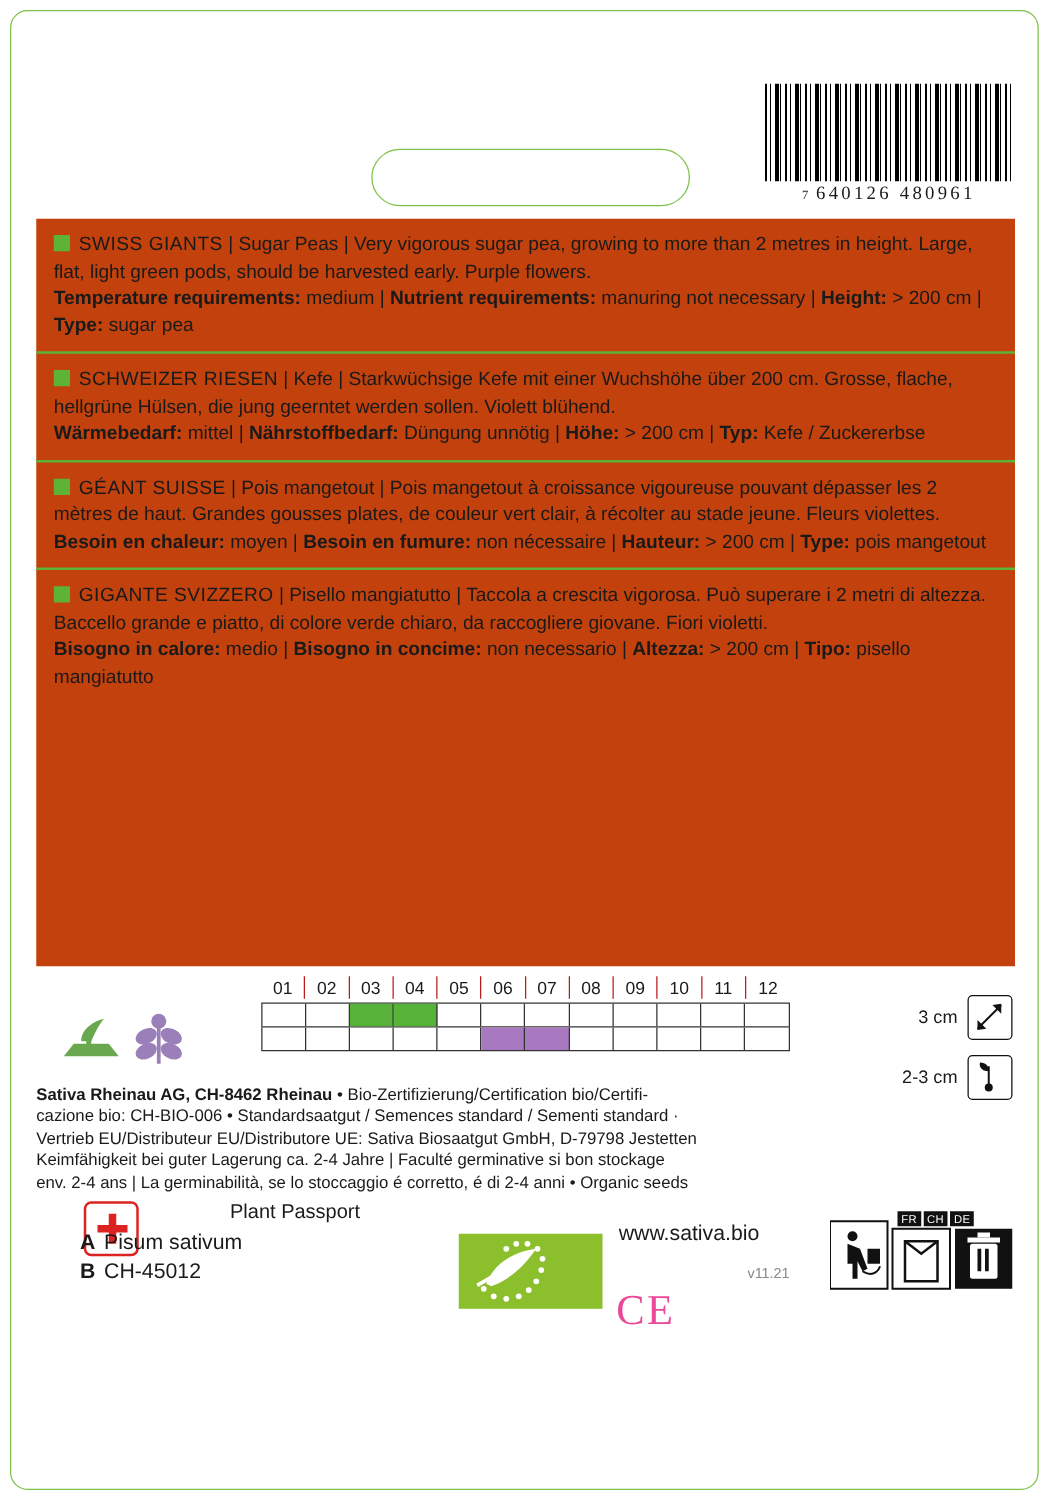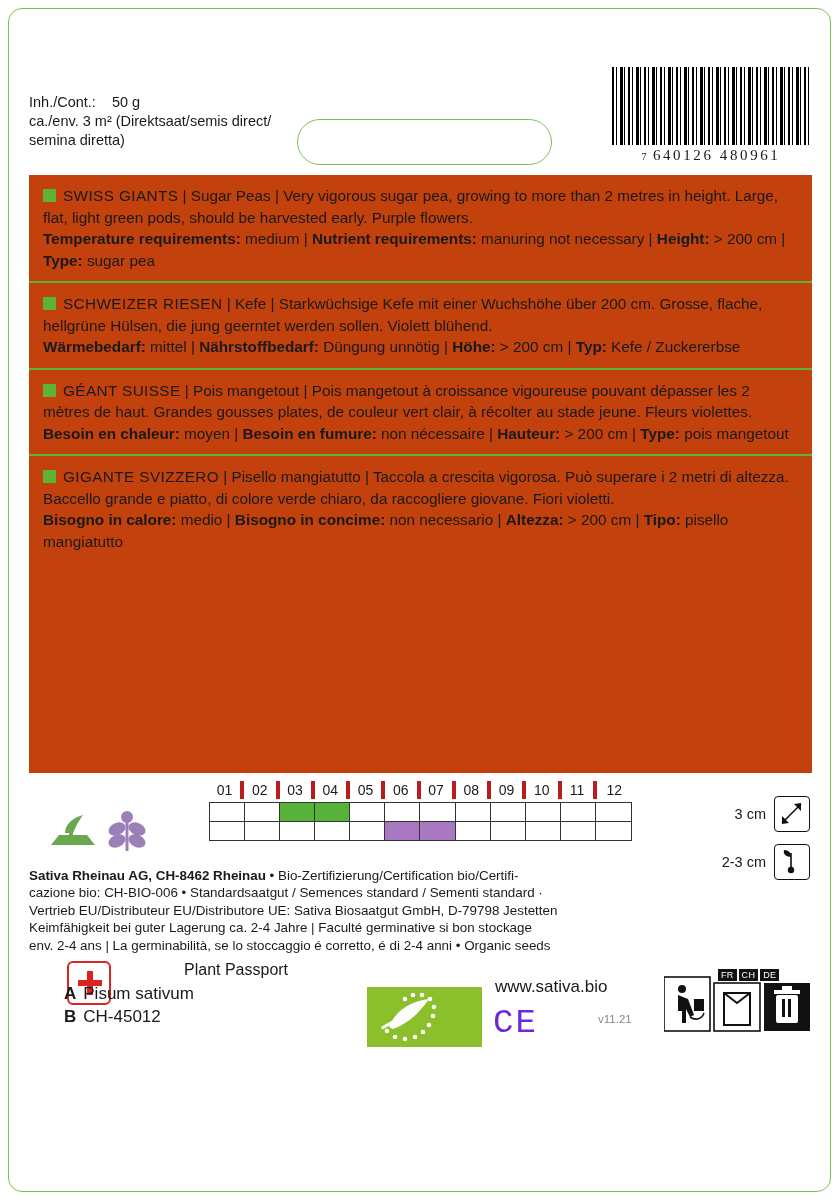--- a/index.html
+++ b/index.html
@@ -119,21 +119,21 @@
   }
   .cal-head {
     display: flex;
     font-size: 14px;
     line-height: 18px;
     padding-bottom: 3px;
   }
   .cal-head div {
     width: 35.25px;
     text-align: center;
-    border-right: 4px solid #b91c1c;
+    border-right: 1px solid #b91c1c;
     box-sizing: border-box;
   }
   .cal-head div:last-child { border-right: none; }
   .cal-grid {
     border: 1px solid #333;
     border-bottom: 1px solid #333;
   }
   .cal-row {
     display: flex;
     height: 18px;
@@ -236,25 +236,25 @@
     left: 358px;
     top: 978px;
     width: 115px;
     height: 60px;
     background: #8cbf2c;
   }
   .eu-leaf svg { display: block; }
   .ce {
     position: absolute;
     left: 484px;
-    top: 995px;
+    top: 1021px;
     font-size: 34px;
     letter-spacing: 2px;
-    color: #6d28d9;
-    font-family: Liberation Mono, monospace;
+    color: #ec4899;
+    font-family: Liberation Serif, serif;
   }
   .web {
     position: absolute;
     left: 486px;
     top: 968px;
     font-size: 17px;
   }
   .ver {
     position: absolute;
     left: 589px;
@@ -286,27 +286,20 @@
     line-height: 10px;
     letter-spacing: 0.3px;
   }
 </style>
 </head>
 <body>
 
 <div class="packet">
 
   <div class="top">
-    <div class="cont-block">
-      <div class="row1">
-        <span class="lbl">Inh./Cont.:</span><span class="amount">50 g</span>
-      </div>
-      <div>ca./env. 3 m² (Direktsaat/semis direct/</div>
-      <div>semina diretta)</div>
-    </div>
 
     <div class="oval"></div>
 
     <div class="barcode-wrap">
       <div class="barcode"></div>
       <div class="barcode-num"><span class="lead">7</span> <span>640126 480961</span></div>
     </div>
   </div>
 
   <div class="panel">

